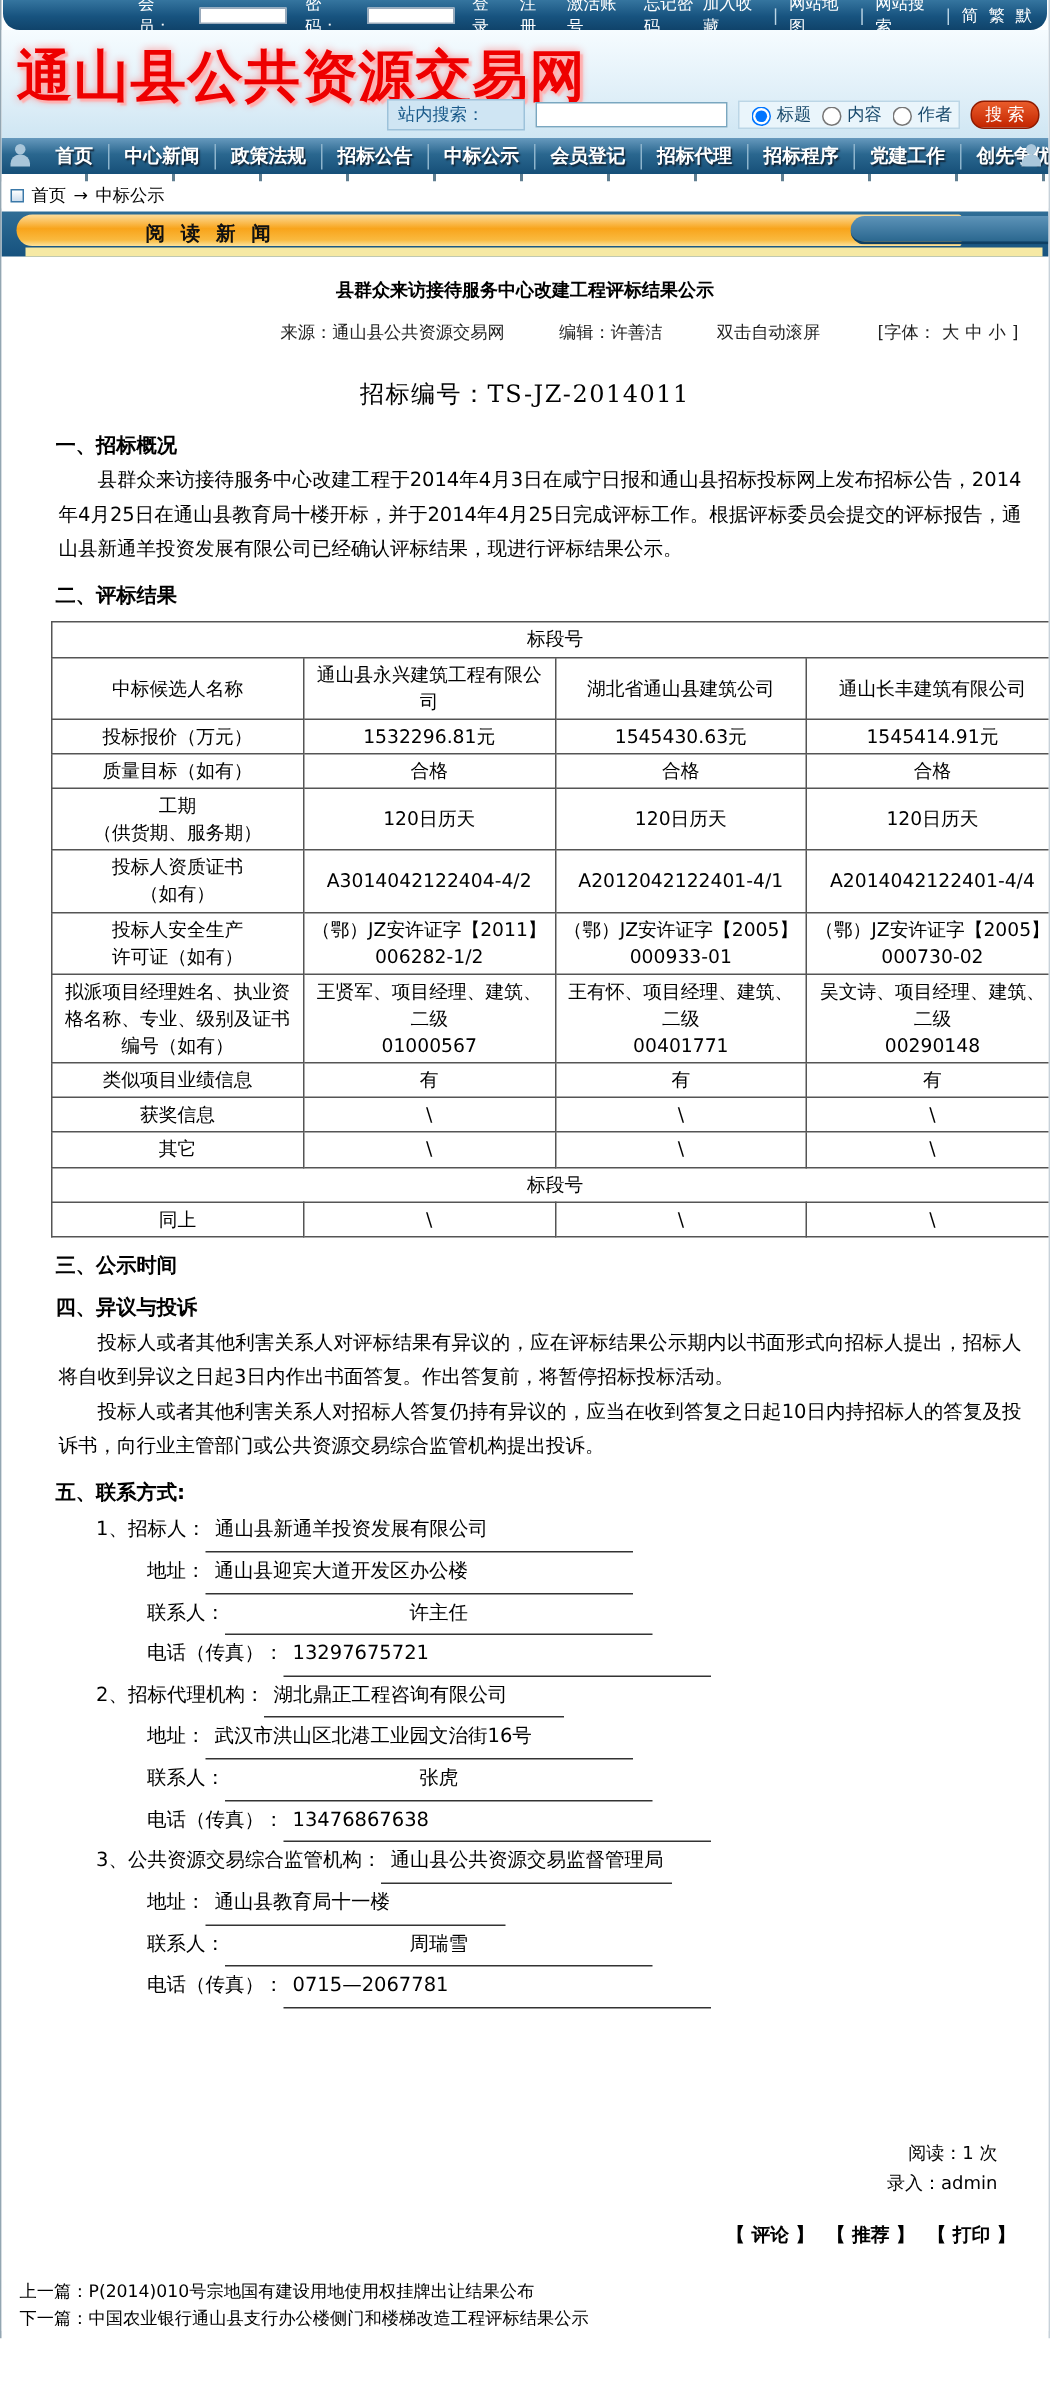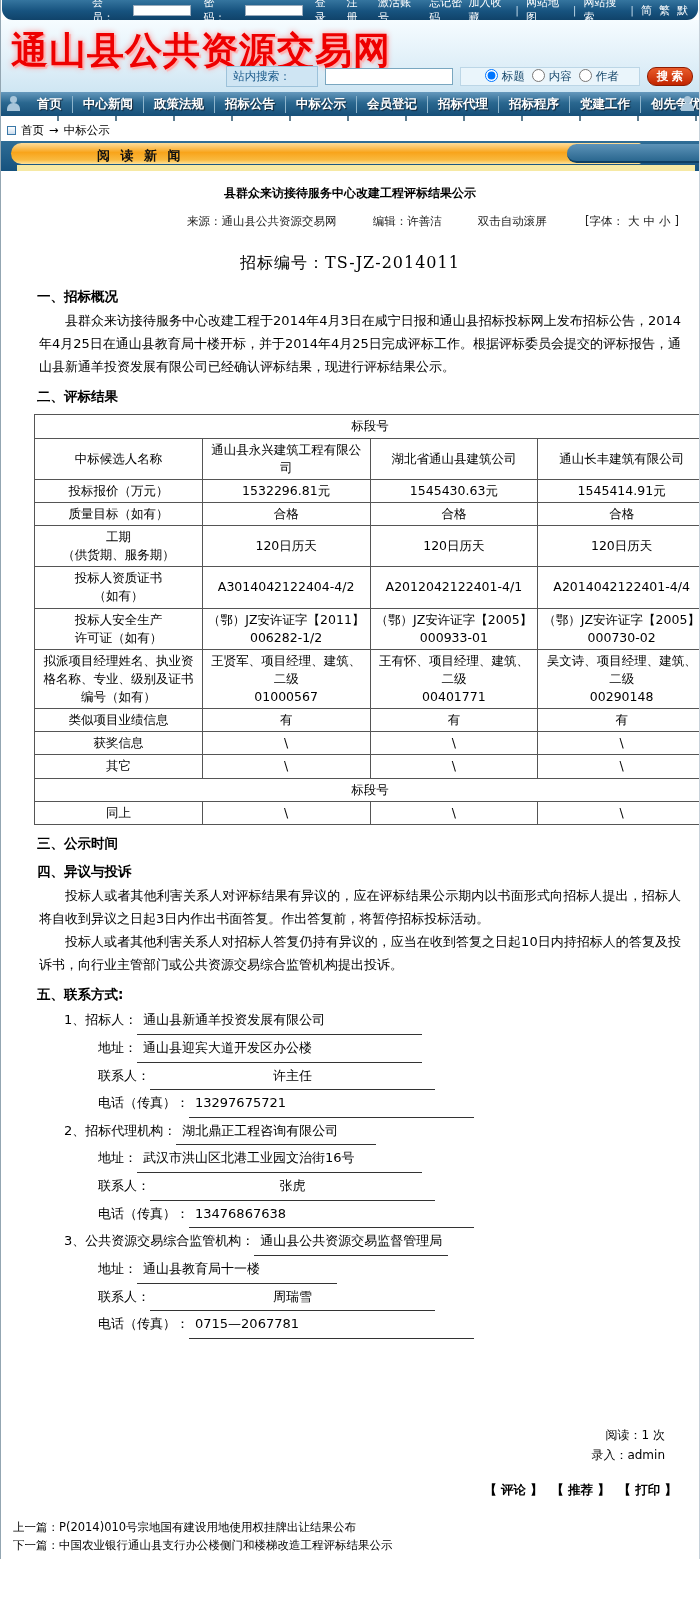--- a/index.html
+++ b/index.html
@@ -13,23 +13,23 @@
   .topbar a, .toplink { color:#fff; text-decoration:none; cursor:pointer; }
   .topbar .rgroup { margin-left:auto; display:flex; align-items:center; gap:7px; }
   .tsep { color:#bcd6e6; }
 
   
   .hdr { height:72px; background:linear-gradient(#f6fcff,#dcedf7 70%,#cfe6f3); position:relative; }
   .logo { position:absolute; left:10px; top:6px; font-size:37px; font-weight:bold; color:#ee0000; letter-spacing:1px; text-shadow:2px 2px 1px #ffb0b0, 0 0 6px #ff8b8b; }
   .searchrow { position:absolute; right:6px; bottom:5px; display:flex; align-items:center; gap:7px; font-size:11.5px; color:#17486b; }
   .slabel { background:#cfe5f3; border:1px solid #9dc2da; padding:2px 26px 2px 6px; color:#1a5a8a; }
   .sinput { width:128px; height:17px; border:1px solid #7aa7c0; background:#fff; }
-  .sopts { display:flex; align-items:flex-start; gap:3px; border:1px solid #bcd6e6; background:#eaf5fb; padding:1px 20px; }
+  .sopts { display:flex; align-items:flex-end; gap:3px; border:1px solid #bcd6e6; background:#eaf5fb; padding:1px 4px; }
   .sopts input { margin:0 1px 0 4px; }
-  .sbtn { background:linear-gradient(#e95b2a,#c22500); color:#fff; font-weight:bold; border:1px solid #8e1b00; border-radius:9px; padding:1px 9px; font-size:11.5px; cursor:pointer; }
+  .sbtn { background:linear-gradient(#e95b2a,#c22500); color:#fff; font-weight:normal; border:1px solid #8e1b00; border-radius:9px; padding:1px 9px; font-size:11.5px; cursor:pointer; }
 
   
   .nav { height:24px; background:linear-gradient(#6699bd,#2a678f 45%,#164f78); display:flex; align-items:center; color:#fff; font-size:12.5px; font-weight:bold; padding:0 26px; position:relative; }
   .nav .item { padding:0 10px; border-right:1px solid #8db4cc; white-space:nowrap; cursor:pointer; text-shadow:1px 1px 1px #123; }
   .nav .item:last-child { border-right:none; }
   .person { position:absolute; top:4px; width:14px; height:16px; }
   .person::before { content:""; position:absolute; left:4px; top:0; width:7px; height:7px; border-radius:50%; background:#a9c6da; }
   .person::after { content:""; position:absolute; left:1px; top:7px; width:13px; height:8px; border-radius:6px 6px 0 0; background:#a9c6da; }
   .person.l { left:5px; } .person.r { right:5px; }
   .navstrip { height:5px; background:linear-gradient(#bccfdb,#93adbc); background-image:repeating-linear-gradient(90deg, rgba(0,0,0,0) 0 56px, #5f7e91 56px 58px); }

